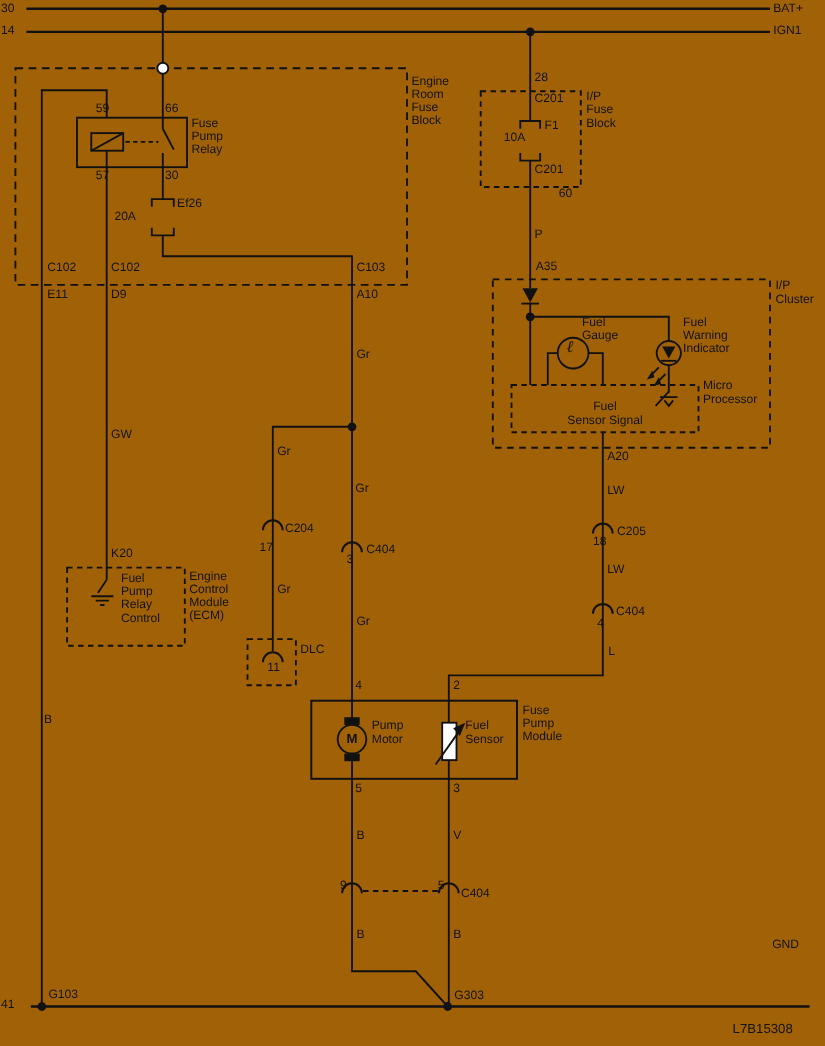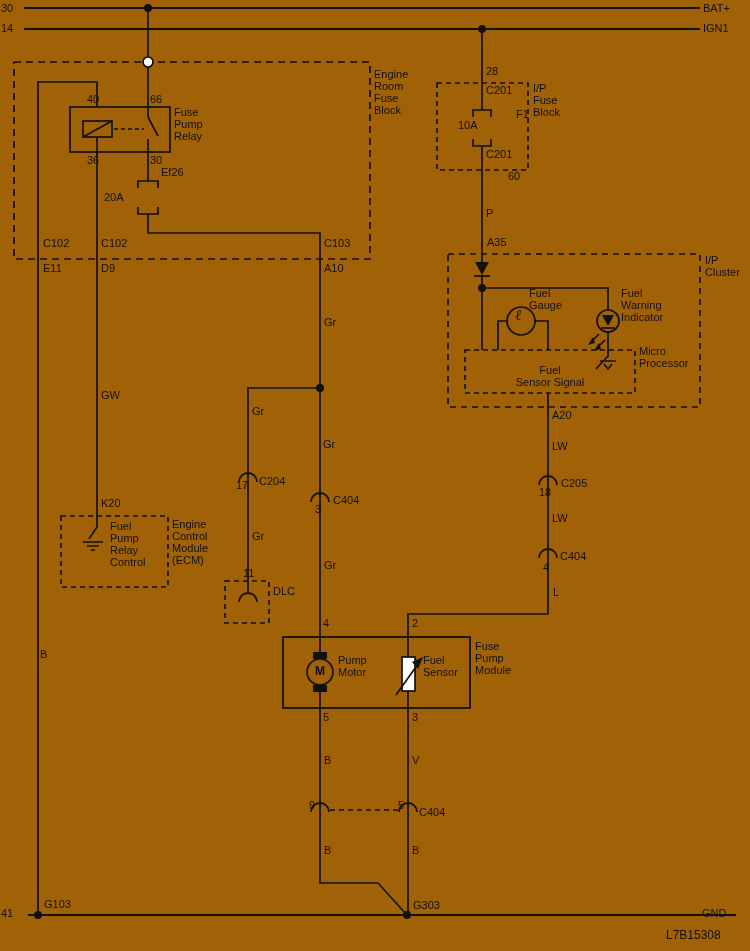--- a/index.html
+++ b/index.html
@@ -129,35 +129,35 @@
       <circle cx="407" cy="915" r="4"></circle>
     </g>
     <circle cx="148" cy="62" r="5" fill="#fff" stroke="#111" stroke-width="1.7"></circle>
   </svg>
 
   <span class="lbl" style="left:1px;top:2px">30</span>
   <span class="lbl" style="left:703px;top:2px">BAT+</span>
   <span class="lbl" style="left:1px;top:22px">14</span>
   <span class="lbl" style="left:703px;top:22px">IGN1</span>
   <span class="lbl" style="left:1px;top:907px">41</span>
-  <span class="lbl" style="left:702px;top:907px">GND</span>
+  <span class="lbl" style="left:702px;top:853px">GND</span>
   <span class="lbl docid" style="left:666px;top:929px">L7B15308</span>
 
   <span class="lbl" style="left:374px;top:68px">Engine
 Room
 Fuse
 Block</span>
   <span class="lbl" style="left:174px;top:106px">Fuse
 Pump
 Relay</span>
-  <span class="lbl" style="left:87px;top:93px">40</span>
+  <span class="lbl" style="left:87px;top:93px">59</span>
   <span class="lbl" style="left:150px;top:93px">66</span>
-  <span class="lbl" style="left:87px;top:154px">36</span>
+  <span class="lbl" style="left:87px;top:154px">57</span>
   <span class="lbl" style="left:150px;top:154px">30</span>
-  <span class="lbl" style="left:161px;top:166px">Ef26</span>
+  <span class="lbl" style="left:161px;top:179px">Ef26</span>
   <span class="lbl" style="left:104px;top:191px">20A</span>
 
   <span class="lbl" style="left:43px;top:237px">C102</span>
   <span class="lbl" style="left:43px;top:262px">E11</span>
   <span class="lbl" style="left:101px;top:237px">C102</span>
   <span class="lbl" style="left:101px;top:262px">D9</span>
   <span class="lbl" style="left:324px;top:237px">C103</span>
   <span class="lbl" style="left:324px;top:262px">A10</span>
 
   <span class="lbl" style="left:101px;top:389px">GW</span>
@@ -171,30 +171,30 @@
 Control
 Module
 (ECM)</span>
 
   <span class="lbl" style="left:324px;top:316px">Gr</span>
   <span class="lbl" style="left:252px;top:405px">Gr</span>
   <span class="lbl" style="left:323px;top:438px">Gr</span>
   <span class="lbl" style="left:252px;top:530px">Gr</span>
   <span class="lbl" style="left:324px;top:559px">Gr</span>
 
-  <span class="lbl" style="left:236px;top:479px">17</span>
+  <span class="lbl" style="left:236px;top:492px">17</span>
   <span class="lbl" style="left:259px;top:475px">C204</span>
   <span class="lbl" style="left:315px;top:503px">3</span>
   <span class="lbl" style="left:333px;top:494px">C404</span>
-  <span class="lbl" style="left:243px;top:567px">11</span>
+  <span class="lbl" style="left:243px;top:601px">11</span>
   <span class="lbl" style="left:273px;top:585px">DLC</span>
 
   <span class="lbl" style="left:486px;top:65px">28</span>
   <span class="lbl" style="left:486px;top:84px">C201</span>
-  <span class="lbl" style="left:516px;top:108px">F1</span>
+  <span class="lbl" style="left:495px;top:108px">F1</span>
   <span class="lbl" style="left:458px;top:119px">10A</span>
   <span class="lbl" style="left:486px;top:148px">C201</span>
   <span class="lbl" style="left:508px;top:170px">60</span>
   <span class="lbl" style="left:533px;top:82px">I/P
 Fuse
 Block</span>
 
   <span class="lbl" style="left:486px;top:207px">P</span>
   <span class="lbl" style="left:487px;top:236px">A35</span>
   <span class="lbl" style="left:705px;top:254px">I/P

